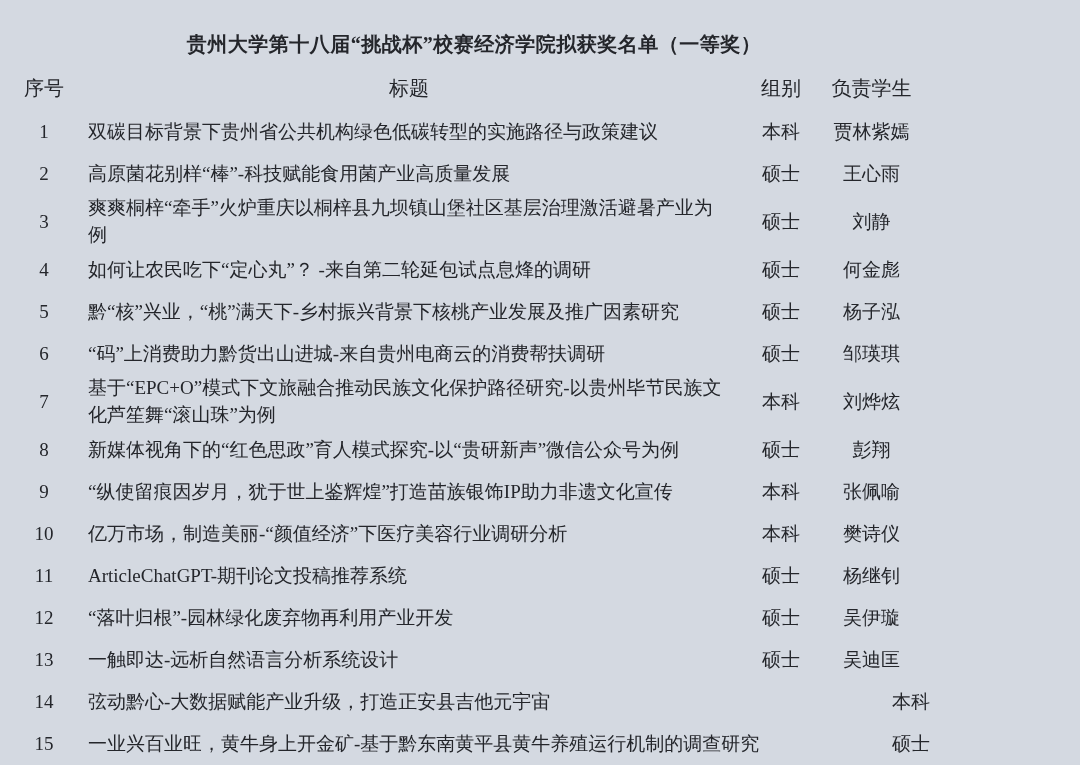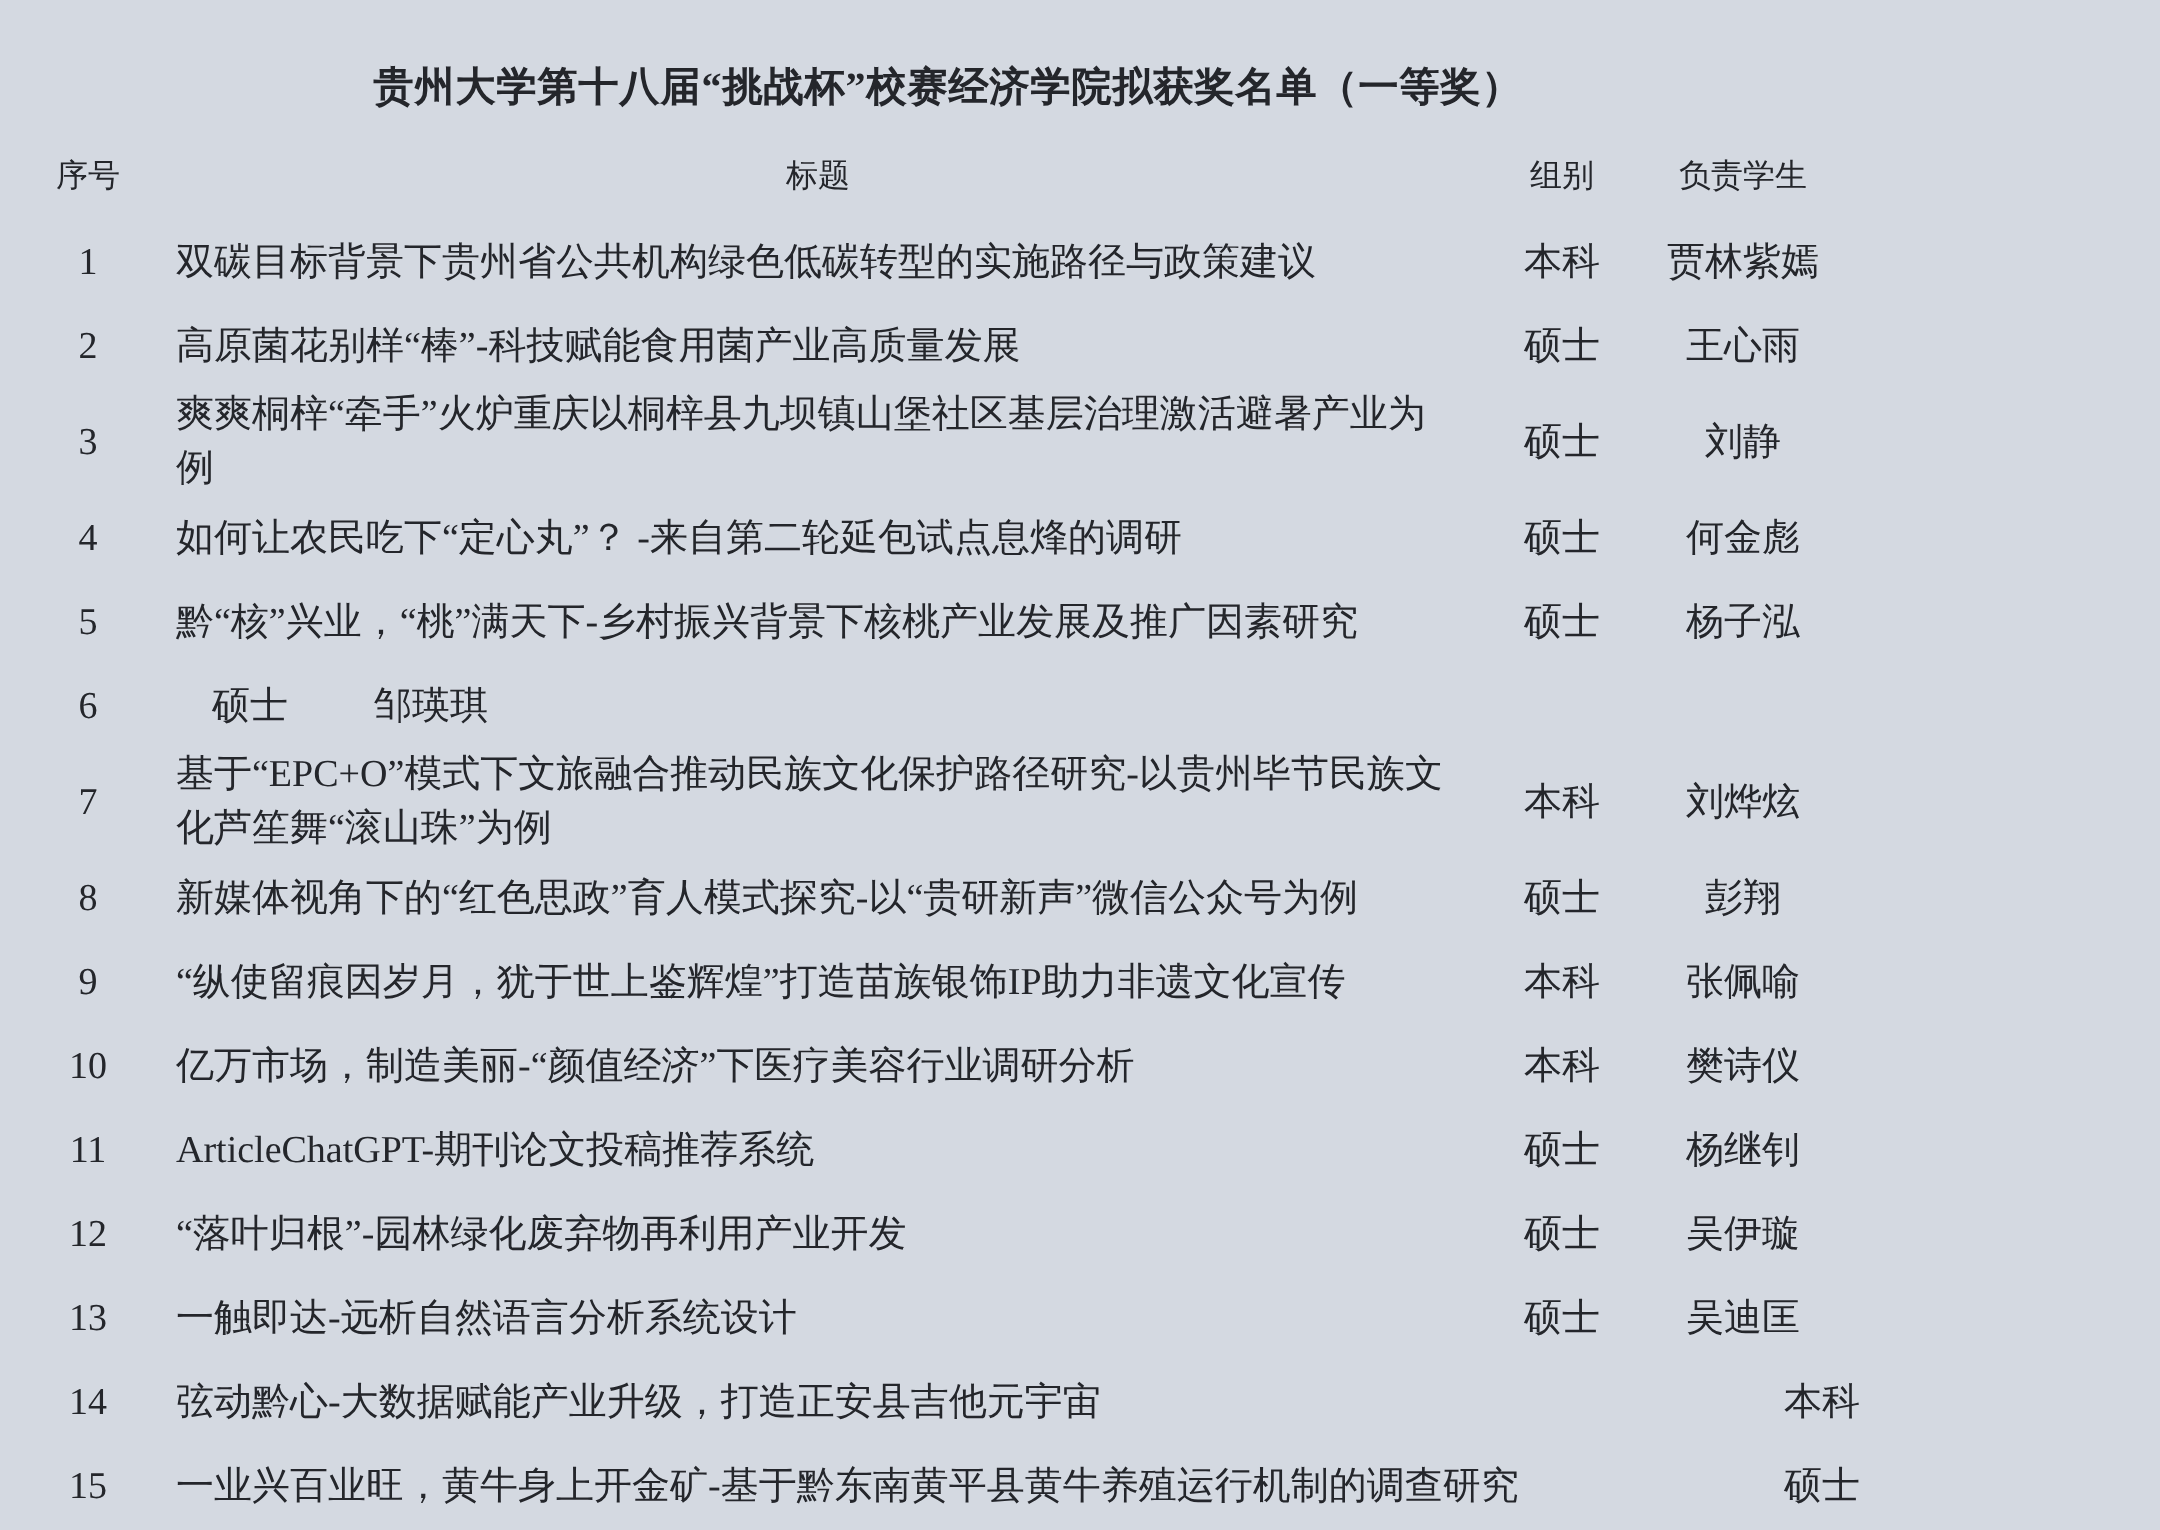--- a/index.html
+++ b/index.html
@@ -30,21 +30,21 @@
   }
   .row {
     display: flex;
     align-items: center;
     min-height: 42px;
     font-size: 19px;
     line-height: 27px;
   }
   .row.header {
     min-height: 44px;
-    font-size: 16px;
+    font-size: 20px;
     justify-content: flex-end;
   }
   .col-seq {
     width: 88px;
     flex: 0 0 88px;
     text-align: center;
   }
   .col-title {
     flex: 1 1 auto;
     text-align: left;
@@ -113,20 +113,21 @@
 
   <div class="row">
     <div class="col-seq">5</div>
     <div class="col-title">黔“核”兴业，“桃”满天下-乡村振兴背景下核桃产业发展及推广因素研究</div>
     <div class="col-group">硕士</div>
     <div class="col-student">杨子泓</div>
   </div>
 
   <div class="row">
     <div class="col-seq">6</div>
+    <div class="col-title">“码”上消费助力黔货出山进城-来自贵州电商云的消费帮扶调研</div>
     <div class="col-group">硕士</div>
     <div class="col-student">邹瑛琪</div>
   </div>
 
   <div class="row">
     <div class="col-seq">7</div>
     <div class="col-title">基于“EPC+O”模式下文旅融合推动民族文化保护路径研究-以贵州毕节民族文化芦笙舞“滚山珠”为例</div>
     <div class="col-group">本科</div>
     <div class="col-student">刘烨炫</div>
   </div>

